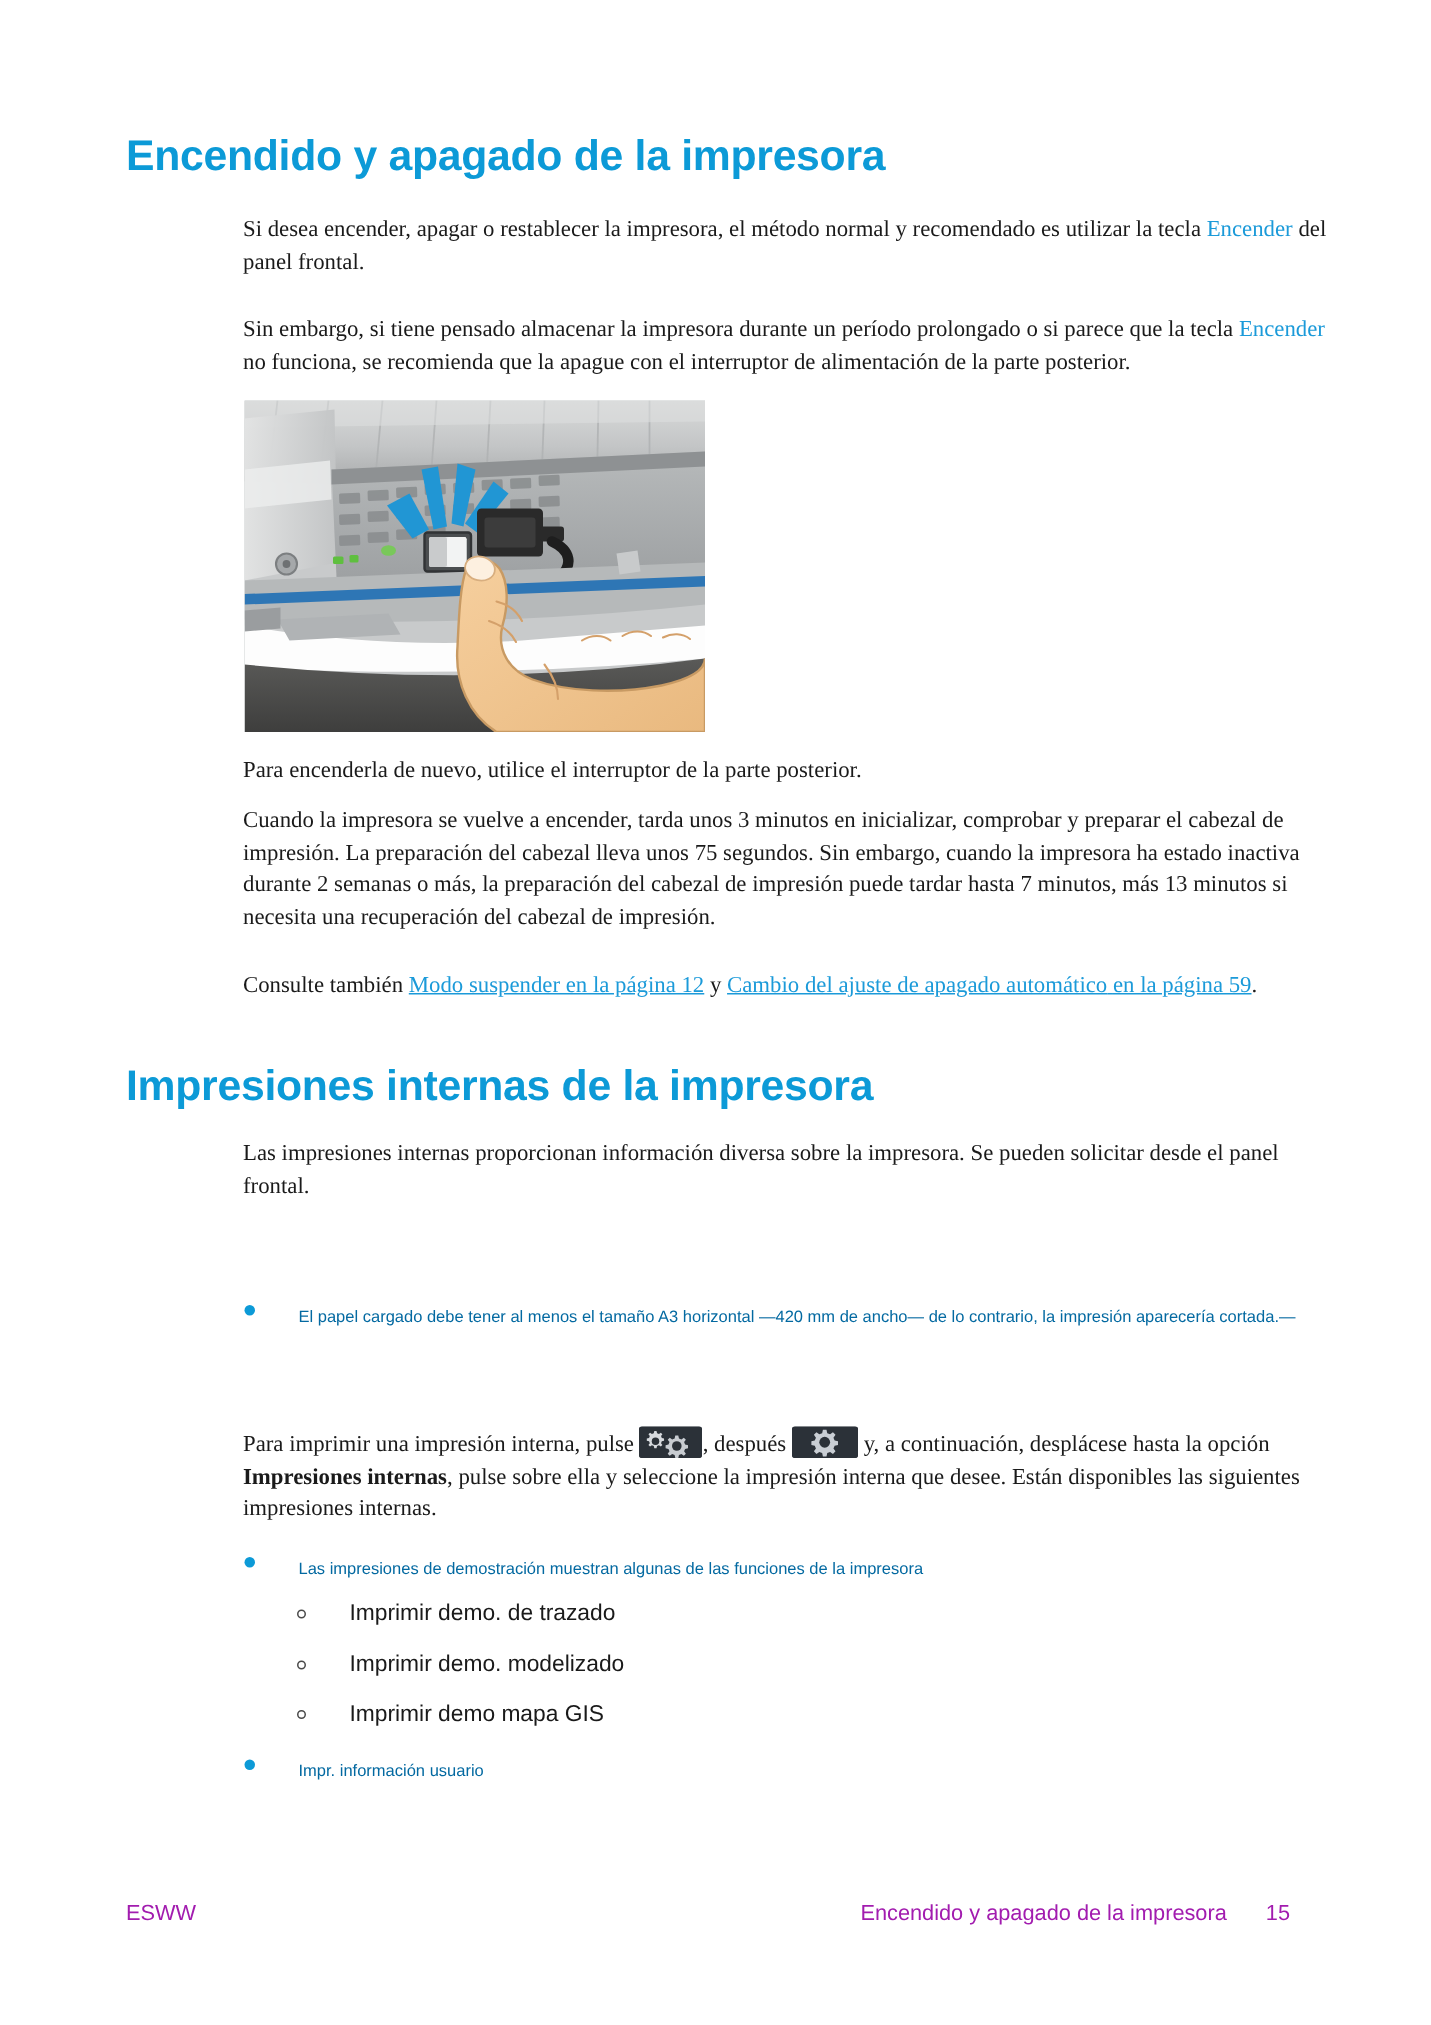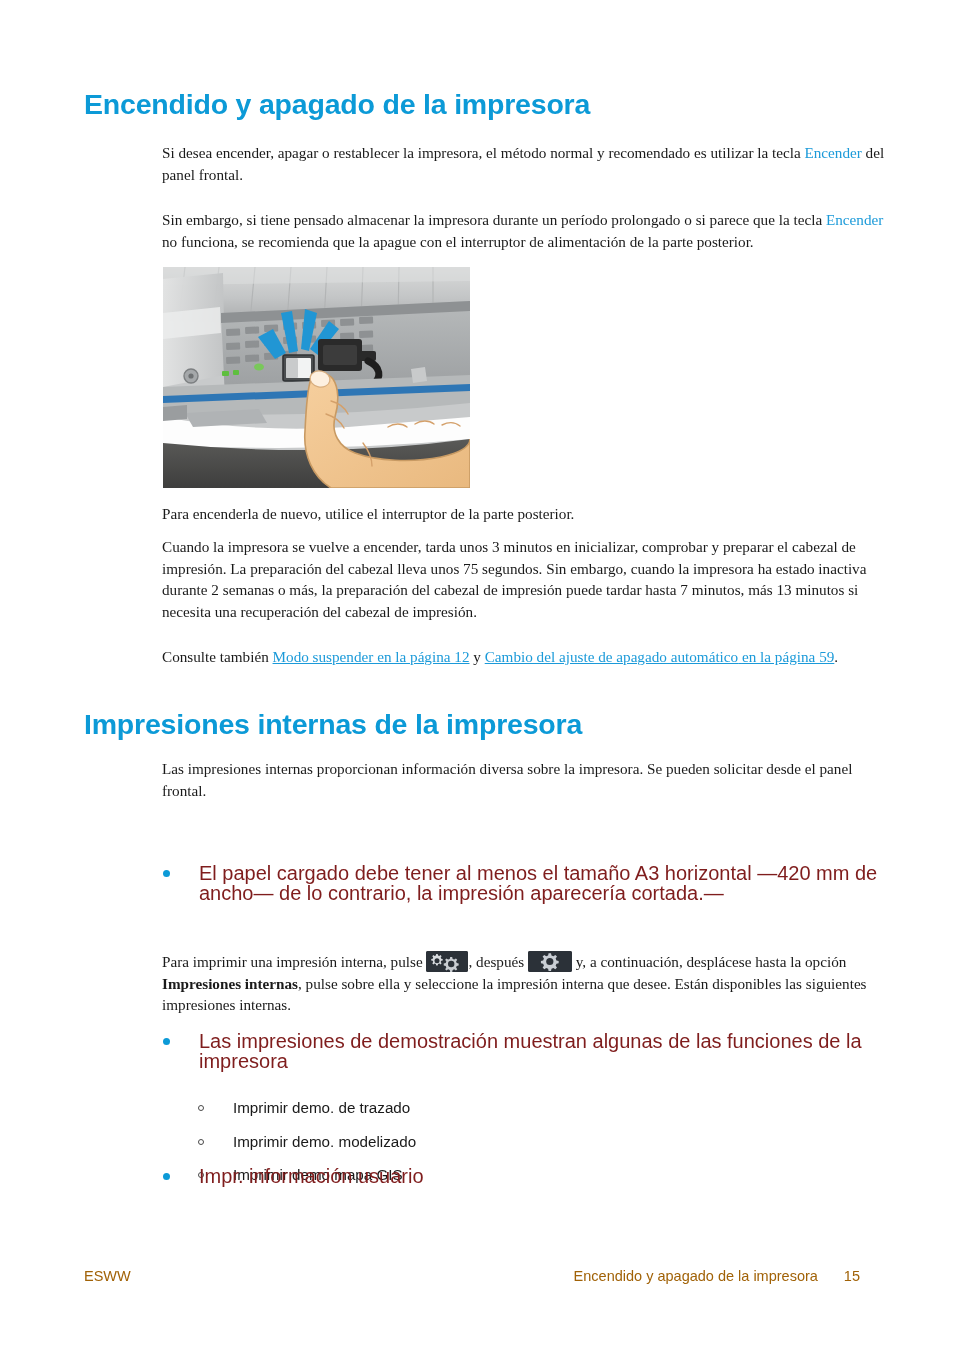--- a/index.html
+++ b/index.html
@@ -75,23 +75,23 @@
     width: 307px;
     height: 221px;
     overflow: hidden;
     background: #cfd1d2;
   }
   .figure svg { display: block; }
 
   
   .bullet-item {
     position: absolute;
-    font-size: 20px;
-    line-height: 20px;
-    color: #7f1d1d;
+    font-size: 11px;
+    line-height: 31px;
+    color: #0369a1;
   }
   .bullet-item .dot {
     position: absolute;
     left: 0;
     top: 7px;
     width: 7px;
     height: 7px;
     border-radius: 50%;
     background: #0c9ad7;
   }
@@ -102,21 +102,20 @@
   .b1 { left: 163px; top: 863px; width: 720px; }
   .b2 { left: 163px; top: 915px; width: 720px; }
   .b3 { left: 163px; top: 1031px; width: 720px; }
   .b4 { left: 163px; top: 1166px; width: 720px; }
 
   .subbullet-item {
     position: absolute;
     font-size: 15.2px;
     line-height: 21.5px;
     color: #1a1a1a;
-    margin-top: 32px;
   }
   .subbullet-item .ring {
     position: absolute;
     left: 0;
     top: 8px;
     width: 4px;
     height: 4px;
     border-radius: 50%;
     border: 1px solid #4a4a4a;
     background: transparent;
@@ -143,21 +142,21 @@
   .panel-icon svg { position: absolute; left: 0; top: 0; }
 
   
   .footer {
     position: absolute;
     left: 84px;
     right: 84px;
     top: 1268px;
     height: 22px;
     font-size: 14.5px;
-    color: #a16207;
+    color: #a21caf;
   }
   .footer .left { position: absolute; left: 0; top: 0; }
   .footer .right { position: absolute; right: 0; top: 0; white-space: nowrap; }
   .footer .page-num { display: inline-block; margin-left: 26px; }
 </style>
 </head>
 <body>
 
 <div class="page">
 

